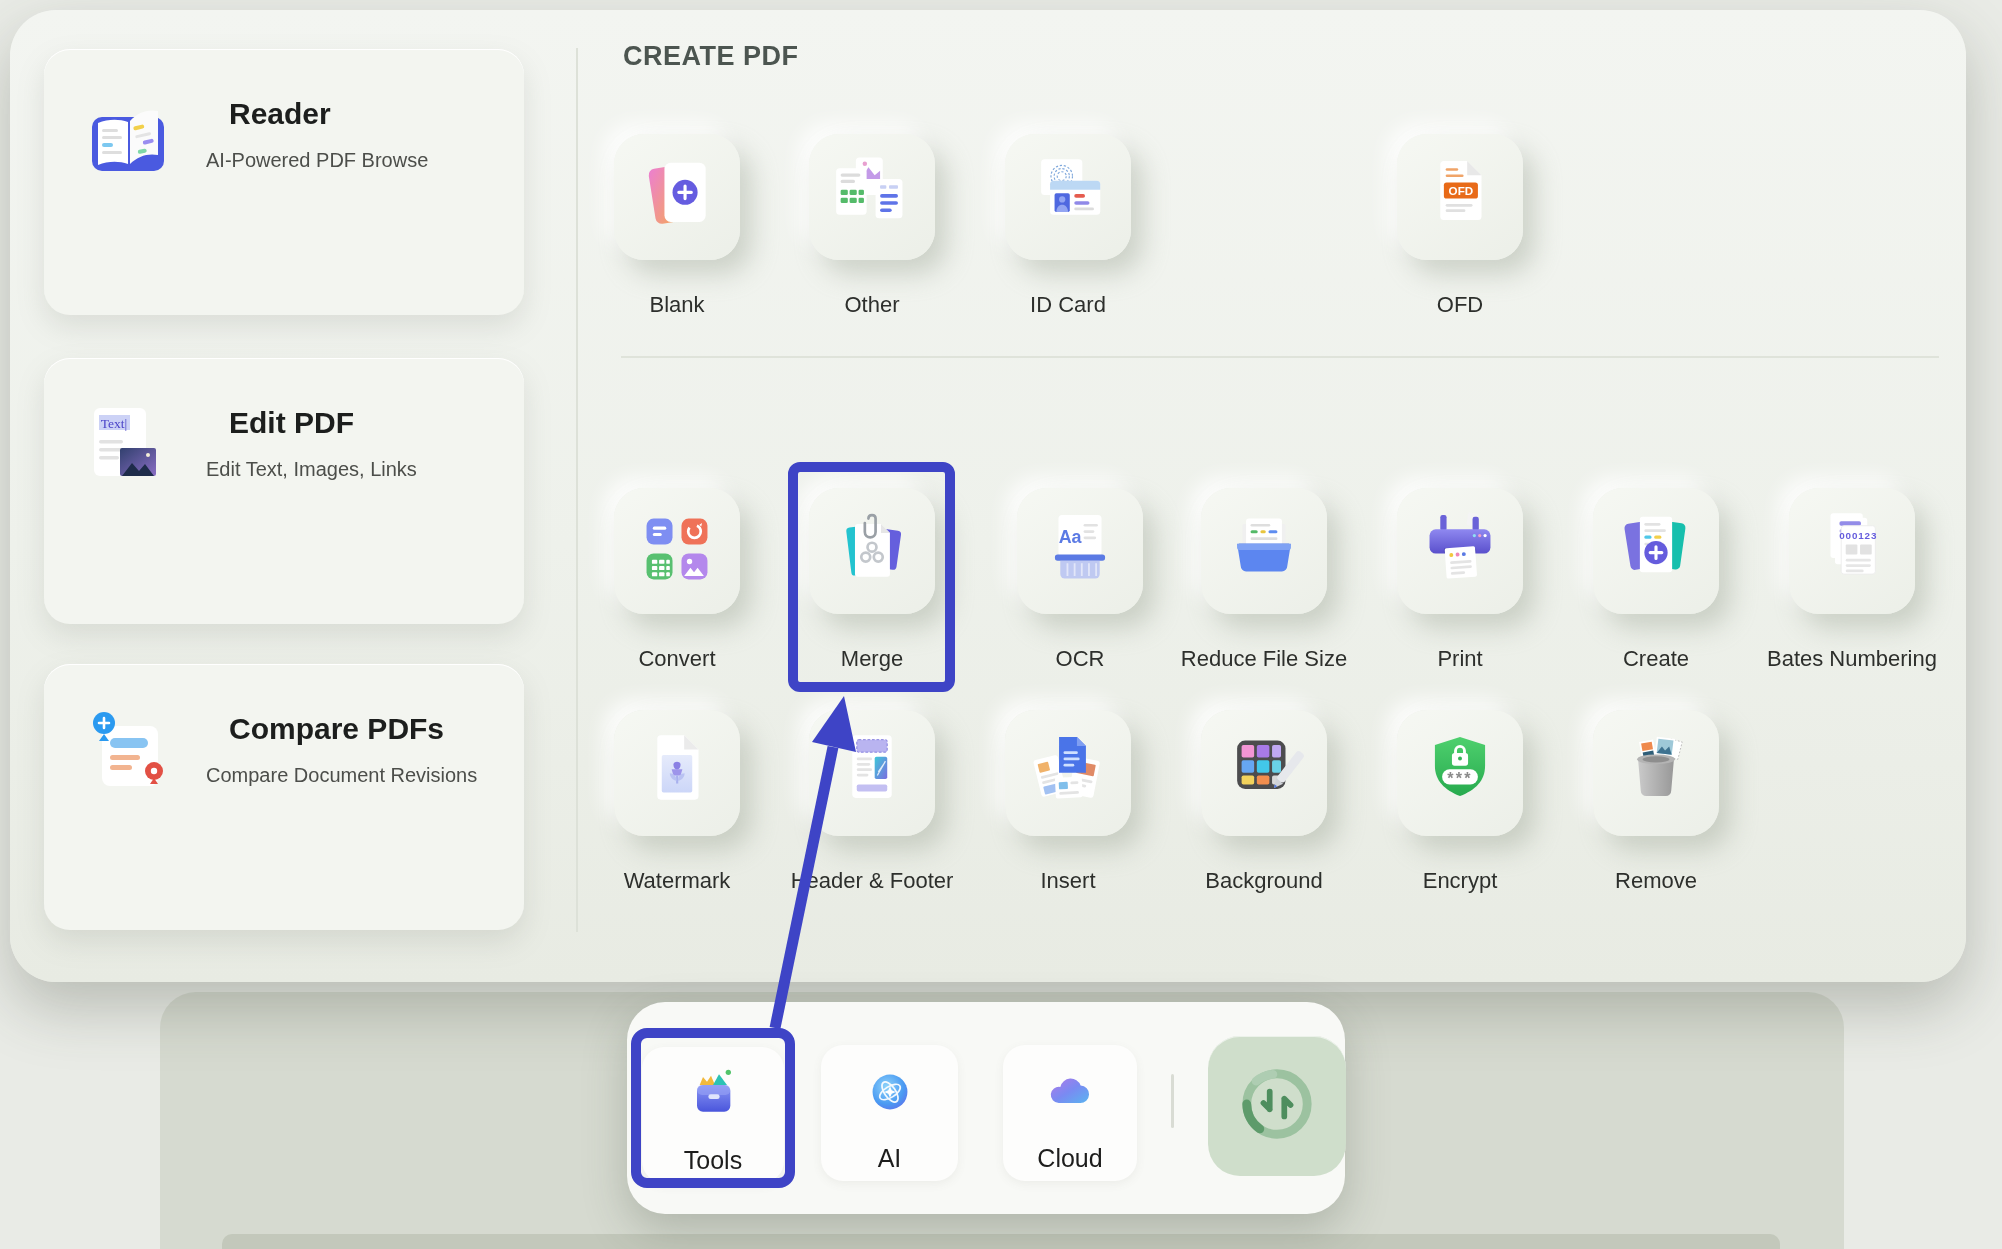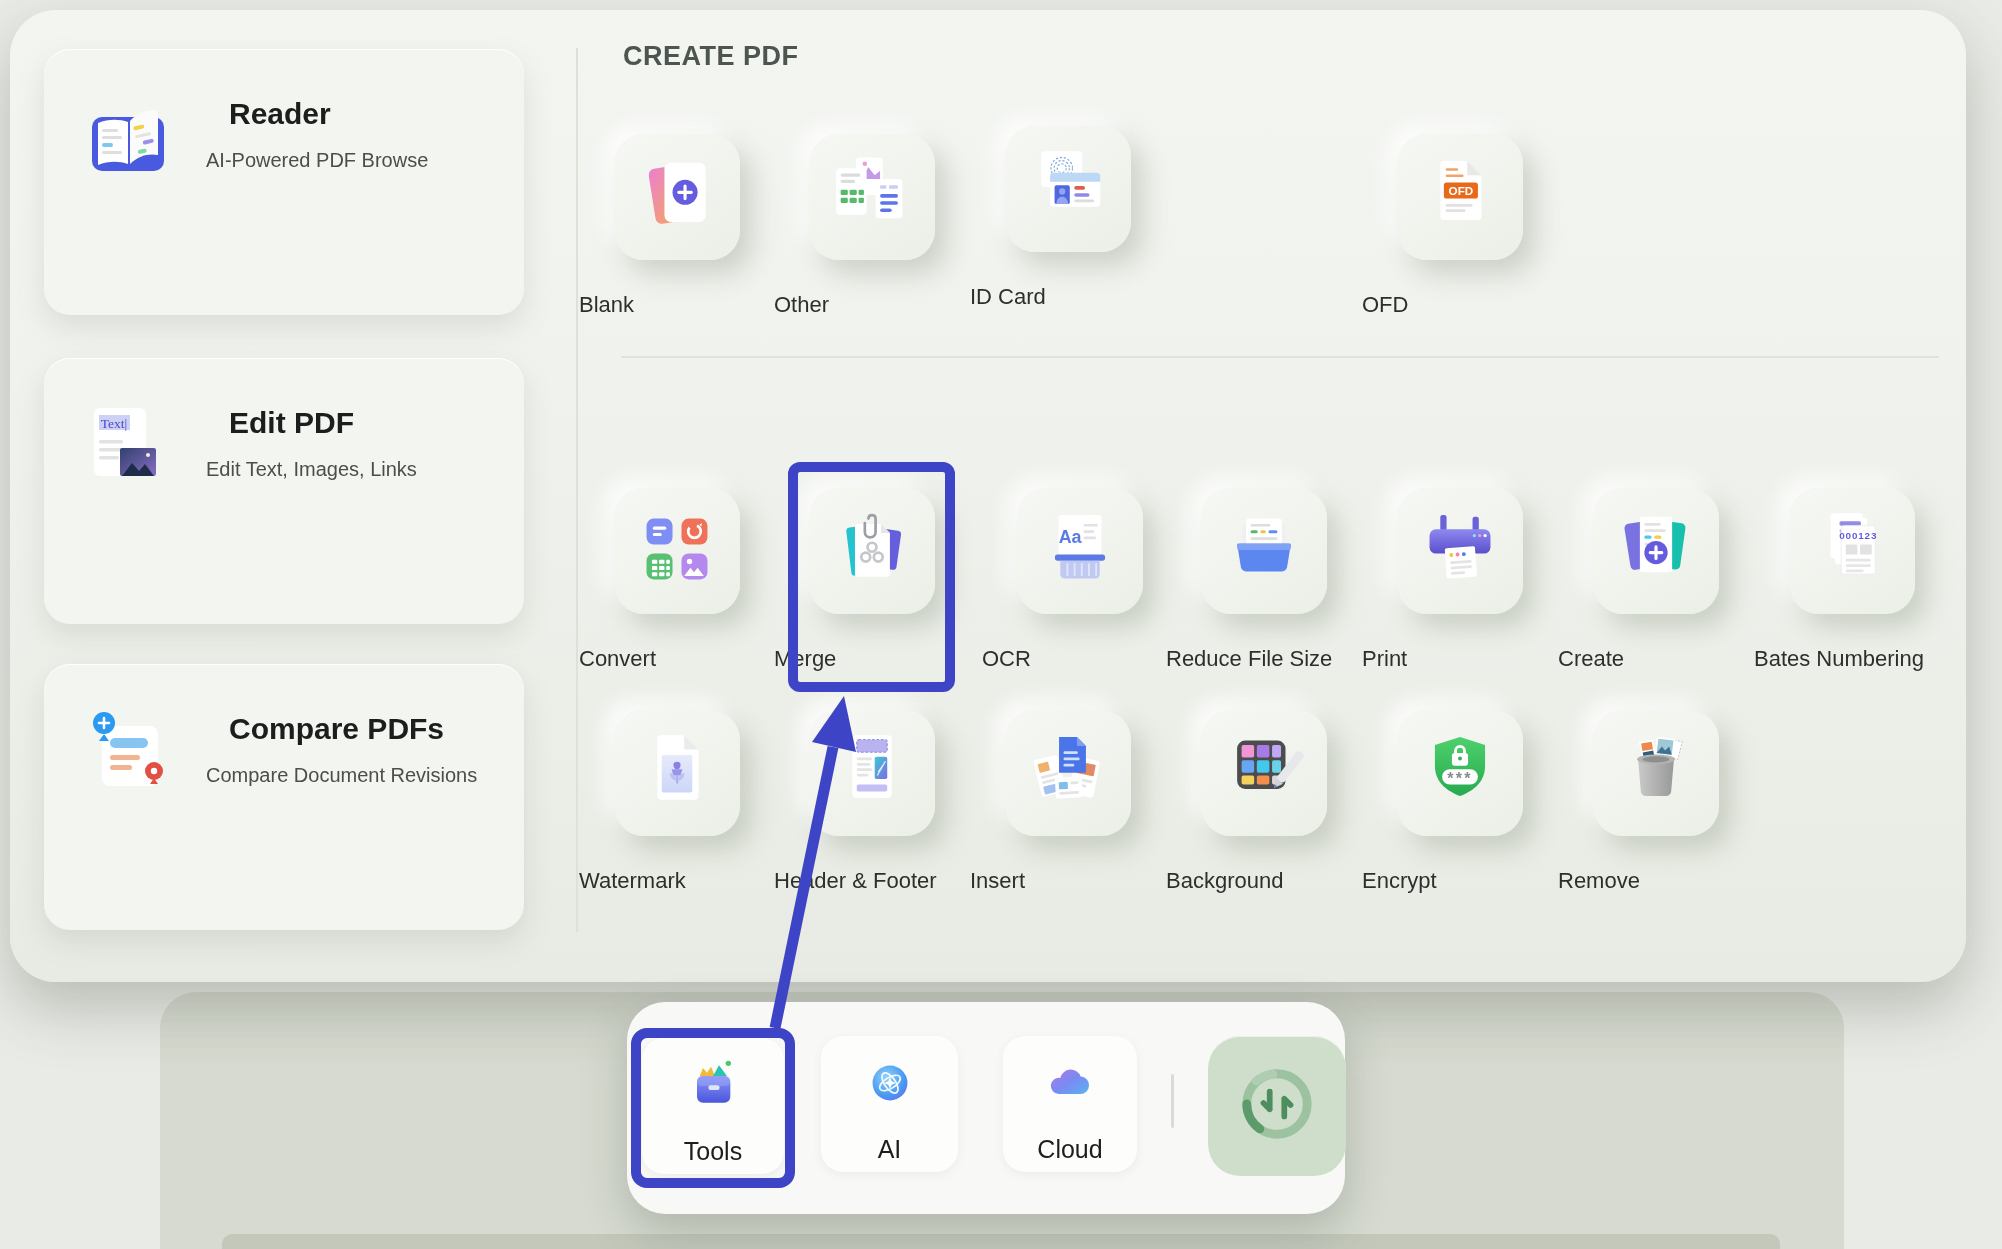--- a/index.html
+++ b/index.html
@@ -22,37 +22,37 @@
   .card-icon{position:absolute;left:36px;top:44px;width:96px;height:96px;}
   .card-title{position:absolute;left:162px;top:48px;font-size:30px;font-weight:bold;color:#1c1e1d;margin-left:23px;}
   .card-sub{position:absolute;left:162px;top:100px;font-size:20px;color:#4c4e4a;}
 
   .divider-v{position:absolute;left:576px;top:48px;width:2px;height:884px;background:#dde1d8;}
   .divider-h{position:absolute;left:621px;top:356px;width:1318px;height:2px;background:#dfe3da;}
 
   .section-title{position:absolute;left:623px;font-size:27px;font-weight:bold;color:#4c5550;letter-spacing:.5px;}
 
   
-  .cell{position:absolute;width:196px;}
+  .cell{position:absolute;width:196px;text-align:center;}
   .tile{width:126px;height:126px;margin:0 auto;border-radius:30px;
     background:linear-gradient(145deg,#f6f8f3,#ecefe8);
     box-shadow:12px 14px 26px rgba(160,168,152,.45),-10px -10px 20px rgba(255,255,255,.9);
     display:flex;align-items:center;justify-content:center;}
   .tile-label{display:block;margin-top:32px;font-size:22px;color:#2d2f2c;}
 
   
   .hl-box{position:absolute;border:10px solid #3e44c6;border-radius:12px;z-index:40;}
   .hl-merge{left:788px;top:462px;width:167px;height:230px;}
   .hl-tools{left:631px;top:1028px;width:164px;height:160px;border-radius:16px;z-index:60;}
 
   
   .dock{position:absolute;left:627px;top:1002px;width:718px;height:212px;border-radius:38px;
     background:#f8f9f6;box-shadow:0 16px 44px rgba(60,70,55,.25);z-index:30;}
   .dock-tile{position:absolute;height:136px;border-radius:22px;background:#fdfdfc;z-index:35;
-    display:flex;flex-direction:column;align-items:center;box-shadow:0 3px 10px rgba(100,105,95,.08);}
+    display:flex;flex-direction:column;align-items:center;box-shadow:0 3px 10px rgba(100,105,95,.08);margin-top:9px;}
   .dock-label{position:absolute;bottom:8px;width:100%;text-align:center;font-size:25px;color:#1d1d1c;}
   .dock-sep{position:absolute;left:1171px;top:1074px;width:3px;height:54px;background:#d9dcd4;border-radius:2px;z-index:35;}
   .sync-btn{position:absolute;left:1208px;top:1036px;width:138px;height:140px;border-radius:32px;background:#cfdecb;z-index:35;
     display:flex;align-items:center;justify-content:center;box-shadow:inset 0 1px 0 rgba(255,255,255,.6);}
 
   .arrow-overlay{position:absolute;left:0;top:0;width:2002px;height:1249px;z-index:50;pointer-events:none;}
 </style>
 </head>
 <body>
 
@@ -173,21 +173,21 @@
         <rect x="57" y="37" width="7" height="4" rx="1" fill="#c8d0f4"></rect>
             <rect x="67" y="37" width="10" height="4" rx="1" fill="#c8d0f4"></rect>
         <rect x="57" y="47" width="20" height="4" rx="2" fill="#5f74e8"></rect>
         <rect x="57" y="55" width="20" height="4" rx="2" fill="#5f74e8"></rect>
         <rect x="57" y="63" width="13" height="4" rx="2" fill="#5f74e8"></rect>
       </svg></span>
     </div>
     <span class="tile-label">Other</span>
   </div>
 
-  <div class="cell" style="left:970px;top:126px">
+  <div class="cell" style="left:970px;top:134px">
     <div class="tile">
         <span>
       <svg viewBox="0 0 96 96" width="86" height="86">
         <rect x="18" y="8" width="46" height="40" rx="4" fill="#ffffff"></rect>
         <g stroke="#7fa8dc" fill="none" stroke-width="1.3" stroke-dasharray="2.5 2">
           <circle cx="41" cy="27" r="12"></circle>
               <circle cx="41" cy="27" r="8.5"></circle>
               <circle cx="41" cy="27" r="5"></circle>
         </g>
         <rect x="28" y="32" width="56" height="38" rx="4" fill="#ffffff"></rect>

